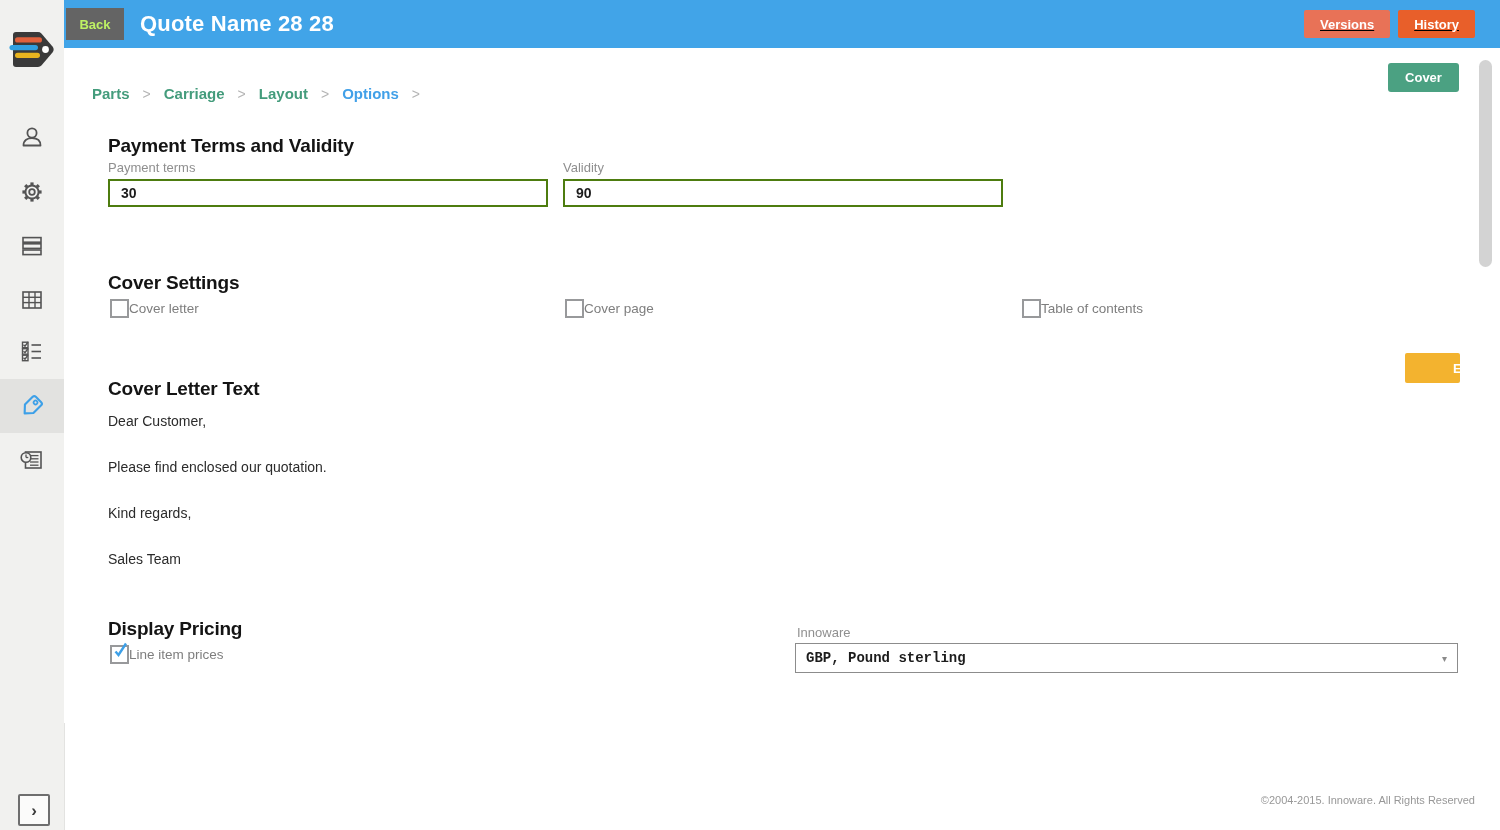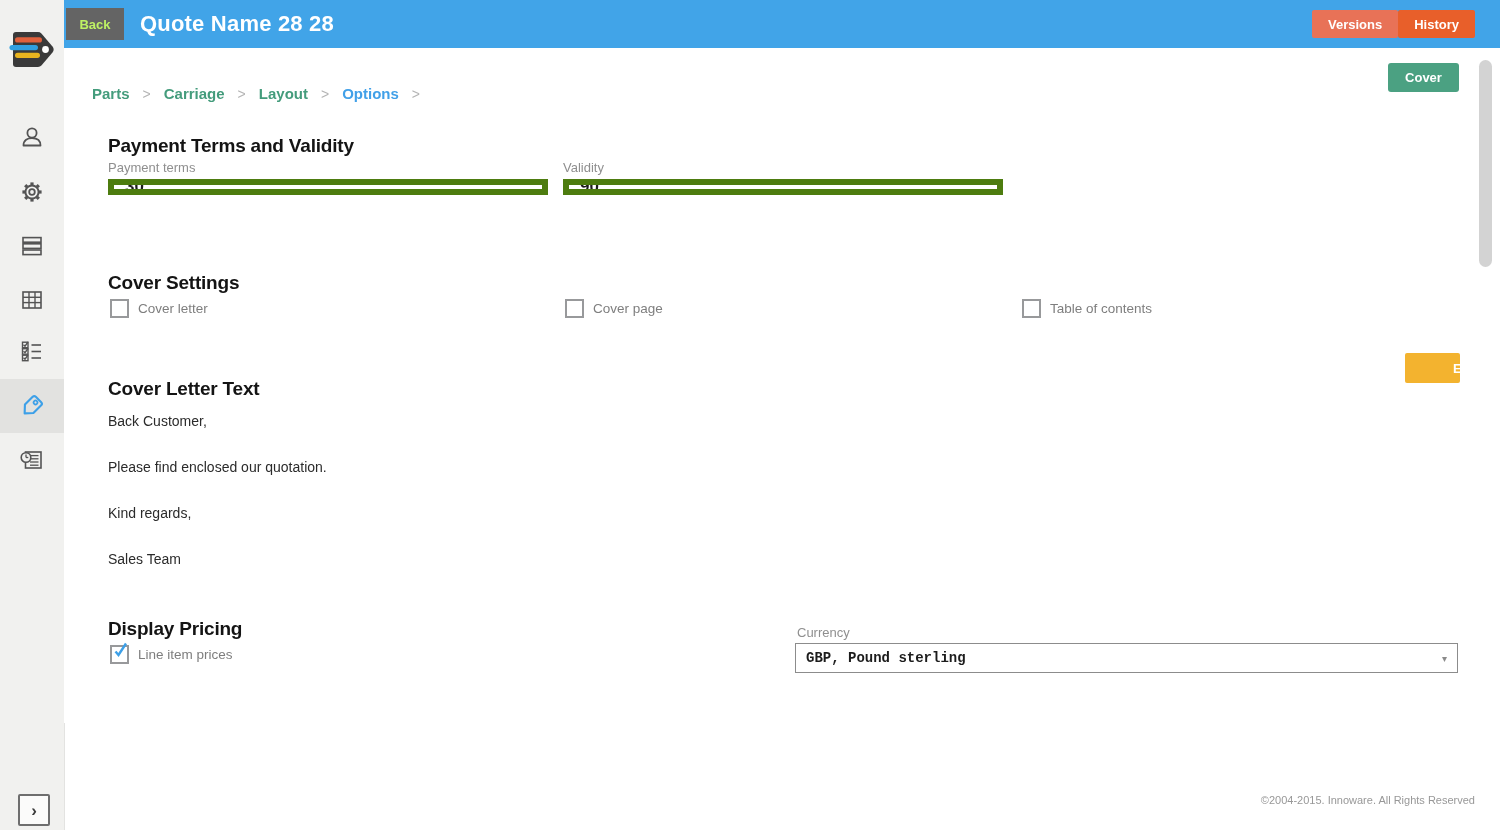--- a/index.html
+++ b/index.html
@@ -13,40 +13,40 @@
   .logo{position:absolute;left:7px;top:27px;width:52px;height:46px;}
   .side-item{position:absolute;left:0;width:64px;height:54px;display:flex;align-items:center;justify-content:center;cursor:pointer;}
   .side-item.selected{background:#e2e2e0;}
   .side-item svg{display:block;}
   .icon-stroke{stroke:#545454;fill:none;}
   .expand-btn{position:absolute;left:18px;top:794px;width:28px;height:28px;border:2px solid #6e6e6e;border-radius:2px;background:#fbfbfa;display:flex;align-items:center;justify-content:center;font-size:17px;font-weight:bold;color:#3c3c3c;cursor:pointer;line-height:1;}
   
   .topbar{position:absolute;left:64px;top:0;width:1436px;height:48px;background:#41a4e8;display:flex;align-items:center;}
   .back-btn{position:absolute;left:2px;top:8px;height:32px;width:58px;background:#646464;color:#bef264;font-size:13px;font-weight:bold;border:none;display:flex;align-items:center;justify-content:center;cursor:pointer;}
   .quote-title{position:absolute;left:76px;top:11px;color:#fff;font-size:22px;font-weight:bold;letter-spacing:.2px;}
-  .topbar-actions{position:absolute;right:25px;top:10px;display:flex;}
+  .topbar-actions{position:absolute;right:25px;top:10px;display:flex;gap:8px;text-decoration:underline;}
   .tb-btn{height:28px;padding:0 16px;border:none;border-radius:2px;color:#fff;font-size:13px;font-weight:bold;cursor:pointer;display:flex;align-items:center;}
   .tb-versions{background:#e87257;}
   .tb-history{background:#e85f2a;}
   
   .subheader{position:absolute;left:64px;top:48px;width:1436px;height:57px;background:#fff;}
   .breadcrumb{position:absolute;left:28px;top:19px;display:flex;align-items:center;gap:13px;font-size:15px;font-weight:bold;}
   .bc{text-decoration:none;cursor:pointer;}
   .bc.done{color:#449c7c;}
   .bc.active{color:#41a0e8;}
   .bc.upcoming{color:#c2410c;margin-top:36px;}
   .bc-sep{color:#b4b4b4;font-weight:normal;font-size:14px;}
   .next-btn{position:absolute;right:41px;top:15px;width:71px;height:29px;background:#4ba182;border:none;border-radius:3px;color:#fff;font-size:13px;font-weight:bold;cursor:pointer;}
   
   .content{position:absolute;left:64px;top:105px;width:1436px;height:618px;background:#fff;overflow:hidden;}
   .sec-title{position:absolute;font-size:19px;line-height:23px;font-weight:bold;color:#141414;letter-spacing:-.2px;}
   .field{position:absolute;}
   .field-label{display:block;font-size:13px;color:#8f8f8f;margin-bottom:4px;}
-  .field input{display:block;height:16px;border:6px solid #4d7c0f;border-radius:0;padding:0 11px;font-family:inherit;font-size:17px;font-weight:bold;color:#1c1c1c;background:#fff;box-sizing:border-box;}
-  .check-item{position:absolute;display:flex;align-items:center;gap:9px;cursor:pointer;}
+  .field input{display:block;height:28px;border:2px solid #4d7c0f;border-radius:0;padding:0 11px;font-family:inherit;font-size:14px;font-weight:bold;color:#1c1c1c;background:#fff;box-sizing:border-box;}
+  .check-item{position:absolute;display:flex;align-items:center;cursor:pointer;}
   .checkbox{position:relative;width:15px;height:15px;border:2px solid #98999b;background:#fff;flex:none;}
   .checkbox svg{display:none;position:absolute;left:0;top:-4px;overflow:visible;}
   .check-item.checked .checkbox svg{display:block;}
   .check-label{font-size:13.5px;color:#7e7e7e;}
   .para{position:absolute;font-size:14px;color:#2b2b2b;}
   .edit-btn{position:absolute;right:40px;top:248px;width:55px;height:30px;background:#f3b32f;border:none;border-radius:2px;color:#fff;font-size:13px;font-weight:bold;cursor:pointer;padding-left:48px;}
   .currency-label{position:absolute;left:733px;top:520px;font-size:13px;color:#8f8f8f;}
   .currency-select{position:absolute;left:731px;top:538px;width:663px;height:30px;border:1px solid #8c8c8c;background:#fff;box-sizing:border-box;display:flex;align-items:center;padding:0 10px;cursor:pointer;}
   .currency-value{font-size:14px;font-weight:bold;color:#1c1c1c;flex:1;font-family:Liberation Mono, monospace;}
   .dd-arrow{font-size:10px;color:#8b8b8b;}
@@ -207,37 +207,37 @@
       <span class="check-label">Cover page</span>
     </div>
     <div class="check-item" style="left:958px;top:194px">
       <span class="checkbox"></span>
       <span class="check-label">Table of contents</span>
     </div>
 
     <h2 class="sec-title" style="left:44px;top:256px">Cover Letter Text</h2>
     <button class="edit-btn">Edit</button>
 
-    <p class="para" style="left:44px;top:294px">Back Customer,</p>
+    <p class="para" style="left:44px;top:294px">Dear Customer,</p>
     <p class="para" style="left:44px;top:340px">Please find enclosed our quotation.</p>
     <p class="para" style="left:44px;top:386px">Kind regards,</p>
     <p class="para" style="left:44px;top:432px">Sales Team</p>
 
     <h2 class="sec-title" style="left:44px;top:496px">Display Pricing</h2>
 
     <div class="check-item checked" style="left:46px;top:540px">
       <span class="checkbox">
           <svg width="16" height="16" viewBox="0 0 16 16">
             <polyline points="3.5,8.5 6.5,12 14,0.5" fill="none" stroke="#3da0e8" stroke-width="2.4"></polyline>
           </svg>
         </span>
       <span class="check-label">Line item prices</span>
     </div>
 
-    <label class="currency-label">Currency</label>
+    <label class="currency-label">Innoware</label>
     <div class="currency-select">
       <span class="currency-value">GBP, Pound sterling</span>
       <span class="dd-arrow">▾</span>
     </div>
 
     <h2 class="sec-title" style="left:44px;top:598px">Back Pages</h2>
   </div>
 
   <div class="footer-copy">©2004-2015. Innoware. All Rights Reserved</div>
   <div class="scroll-thumb"></div>

